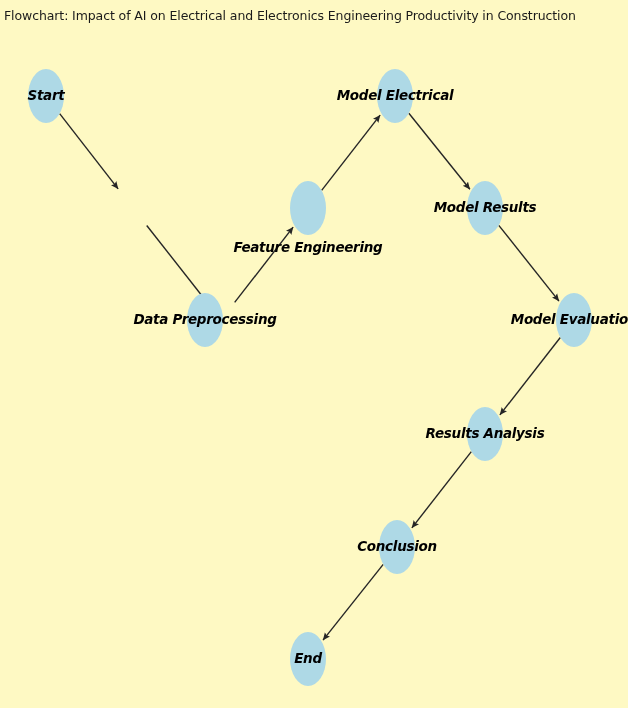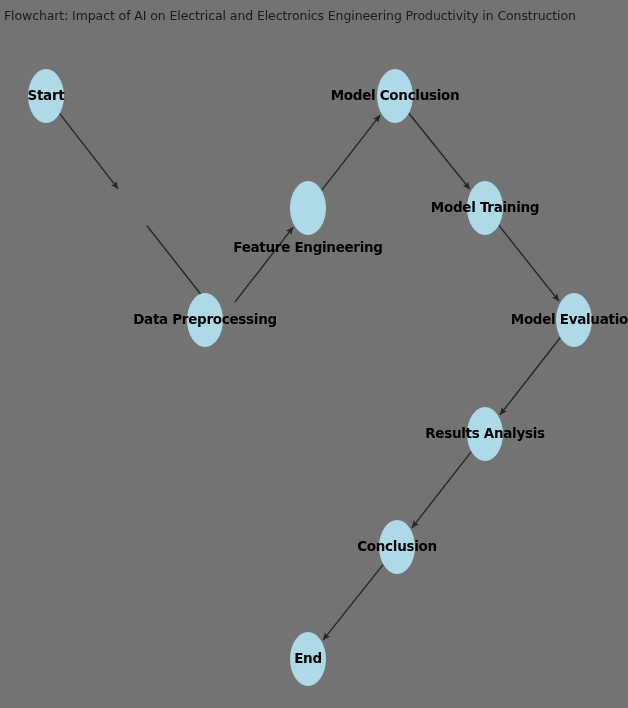--- a/index.html
+++ b/index.html
@@ -4,21 +4,21 @@
 <style>
   html, body {
     margin: 0;
     padding: 0;
     background: #ffffff;
   }
   #canvas {
     position: relative;
     width: 628px;
     height: 708px;
-    background: #737373;
+    background: #fef9c3;
     overflow: hidden;
     font-family: "DejaVu Sans", "Liberation Sans", sans-serif;
   }
   #chart-title {
     position: absolute;
     left: 4px;
     top: 8px;
     font-family: "DejaVu Sans", "Liberation Sans", sans-serif;
     font-size: 12.5px;
     font-weight: 400;
@@ -33,20 +33,21 @@
     width: 628px;
     height: 708px;
     pointer-events: none;
   }
   #node-layer {
     position: absolute;
     left: 0;
     top: 0;
     width: 628px;
     height: 498px;
+    font-style: italic;
   }
   .node {
     position: absolute;
     transform: translate(-50%, -50%);
     width: 36px;
     height: 54px;
   }
   .node-shape {
     position: absolute;
     left: 0;
@@ -102,25 +103,25 @@
       <div class="node" style="left: 205px; top: 320px;">
         <div class="node-shape" style="background: rgb(174, 217, 230);"></div>
         <div class="node-label" style="color: rgb(0, 0, 0);">Data Preprocessing</div>
       </div>
       <div class="node" style="left: 308px; top: 208px;">
         <div class="node-shape" style="background: rgb(174, 217, 230);"></div>
         <div class="node-label" style="color: rgb(0, 0, 0); margin-top: 40px;">Feature Engineering</div>
       </div>
       <div class="node" style="left: 395px; top: 96px;">
         <div class="node-shape" style="background: rgb(174, 217, 230);"></div>
-        <div class="node-label" style="color: rgb(0, 0, 0);">Model Conclusion</div>
+        <div class="node-label" style="color: rgb(0, 0, 0);">Model Electrical</div>
       </div>
       <div class="node" style="left: 485px; top: 208px;">
         <div class="node-shape" style="background: rgb(174, 217, 230);"></div>
-        <div class="node-label" style="color: rgb(0, 0, 0);">Model Training</div>
+        <div class="node-label" style="color: rgb(0, 0, 0);">Model Results</div>
       </div>
       <div class="node" style="left: 574px; top: 320px;">
         <div class="node-shape" style="background: rgb(174, 217, 230);"></div>
         <div class="node-label" style="color: rgb(0, 0, 0);">Model Evaluation</div>
       </div>
       <div class="node" style="left: 485px; top: 434px;">
         <div class="node-shape" style="background: rgb(174, 217, 230);"></div>
         <div class="node-label" style="color: rgb(0, 0, 0);">Results Analysis</div>
       </div>
       <div class="node" style="left: 308px; top: 659px;">

